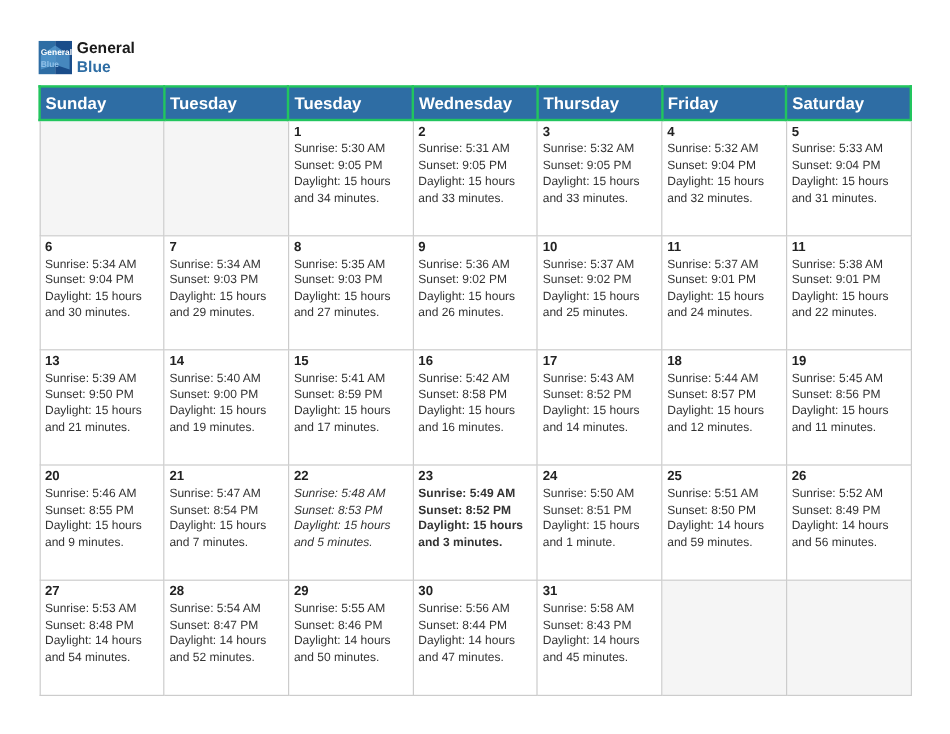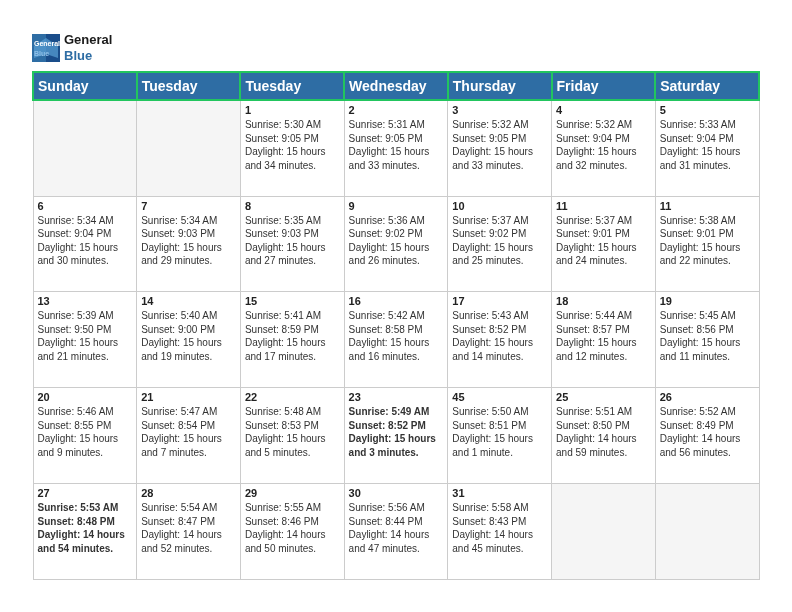--- a/index.html
+++ b/index.html
@@ -275,34 +275,34 @@
           </td>
           <td>
             <span class="day-num">21</span>
             <div class="cell-text" style="white-space: pre-line;">Sunrise: 5:47 AM
 Sunset: 8:54 PM
 Daylight: 15 hours
 and 7 minutes.</div>
           </td>
           <td>
             <span class="day-num">22</span>
-            <div class="cell-text" style="white-space: pre-line;">Sunrise: 5:48 AM
+            <div class="cell-text" style="white-space: pre-line; font-style: italic;">Sunrise: 5:48 AM
 Sunset: 8:53 PM
 Daylight: 15 hours
 and 5 minutes.</div>
           </td>
           <td>
             <span class="day-num">23</span>
             <div class="cell-text" style="white-space: pre-line; font-weight: bold;">Sunrise: 5:49 AM
 Sunset: 8:52 PM
 Daylight: 15 hours
 and 3 minutes.</div>
           </td>
           <td>
-            <span class="day-num">45</span>
+            <span class="day-num">24</span>
             <div class="cell-text" style="white-space: pre-line;">Sunrise: 5:50 AM
 Sunset: 8:51 PM
 Daylight: 15 hours
 and 1 minute.</div>
           </td>
           <td>
             <span class="day-num">25</span>
             <div class="cell-text" style="white-space: pre-line;">Sunrise: 5:51 AM
 Sunset: 8:50 PM
 Daylight: 14 hours
@@ -312,21 +312,21 @@
             <span class="day-num">26</span>
             <div class="cell-text" style="white-space: pre-line;">Sunrise: 5:52 AM
 Sunset: 8:49 PM
 Daylight: 14 hours
 and 56 minutes.</div>
           </td>
         </tr>
         <tr>
           <td>
             <span class="day-num">27</span>
-            <div class="cell-text" style="white-space: pre-line; font-weight: bold;">Sunrise: 5:53 AM
+            <div class="cell-text" style="white-space: pre-line;">Sunrise: 5:53 AM
 Sunset: 8:48 PM
 Daylight: 14 hours
 and 54 minutes.</div>
           </td>
           <td>
             <span class="day-num">28</span>
             <div class="cell-text" style="white-space: pre-line;">Sunrise: 5:54 AM
 Sunset: 8:47 PM
 Daylight: 14 hours
 and 52 minutes.</div>

